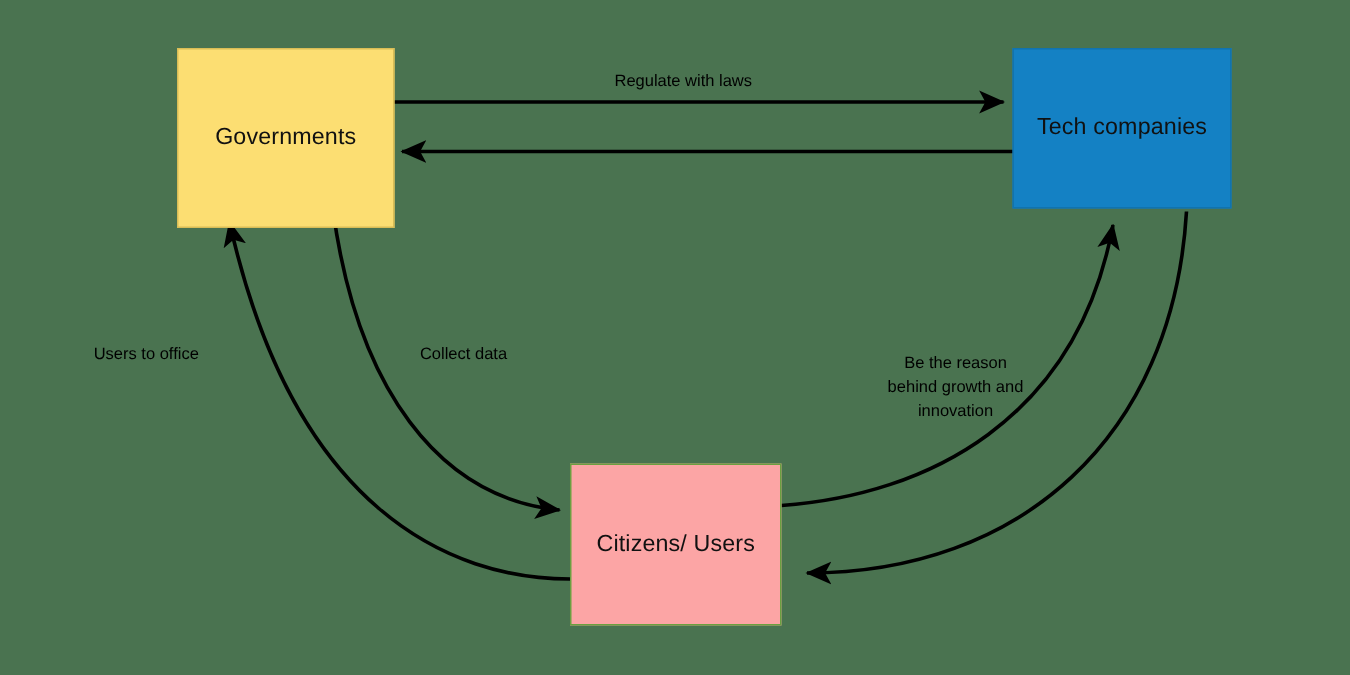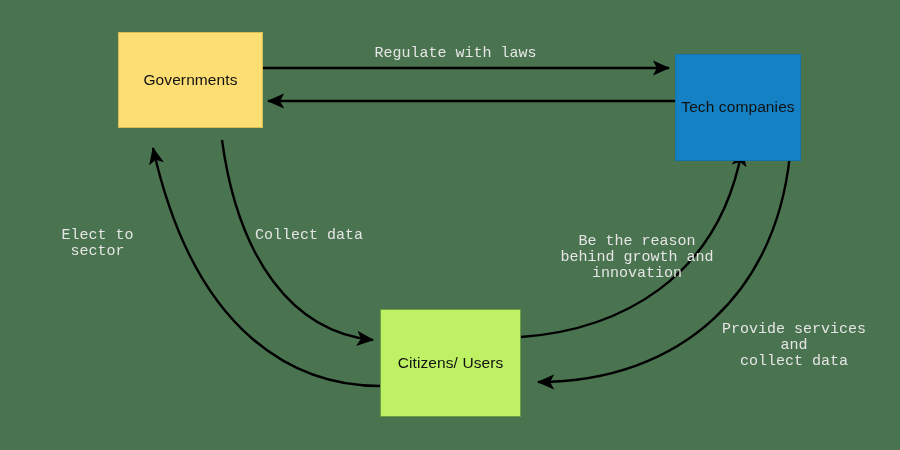--- a/index.html
+++ b/index.html
@@ -36,50 +36,48 @@
     text-align: center;
     color: #111111;
     font-size: 15.5px;
     line-height: 1.2;
     letter-spacing: 0.1px;
   }
   .node-governments {
     left: 118px;
     top: 32px;
     width: 145px;
-    height: 96px;
+    height: 120px;
     background: #fcde72;
     border: 1px solid #d9bd56;
   }
   .node-tech {
     left: 675px;
     top: 32px;
-    width: 126px;
+    width: 146px;
     height: 107px;
     background: #1481c4;
     border: 1px solid #1173ae;
-    margin-top: 22px;
   }
   .node-citizens {
     left: 380px;
     top: 309px;
     width: 141px;
     height: 108px;
-    background: #bef264;
+    background: #fca5a5;
     border: 1px solid #6ba040;
   }
   .edge-label {
     position: absolute;
-    color: #e5e5e5;
-    font-size: 15px;
+    color: #000000;
+    font-size: 11px;
     line-height: 16px;
     text-align: center;
     white-space: pre-line;
     letter-spacing: 0px;
-    font-family: Liberation Mono, monospace;
   }
   .lbl-regulate       { left: 333px; top: 46px;  width: 245px; }
   .lbl-push           { left: 333px; top: 107px; width: 245px; }
   .lbl-elect          { left: 30px;  top: 228px; width: 135px; }
   .lbl-collect        { left: 248px; top: 228px; width: 122px; }
   .lbl-bereason       { left: 557px; top: 206px; width: 160px; margin-top: 28px; }
   .lbl-provide        { left: 704px; top: 322px; width: 180px; }
 </style>
 </head>
 <body>
@@ -114,24 +112,22 @@
     <span>Tech companies</span>
   </div>
 
   <div class="node node-citizens">
     <span>Citizens/ Users</span>
   </div>
 
   <div class="edge-label lbl-regulate">Regulate with laws</div>
 
 
-  <div class="edge-label lbl-elect">Elect to sector</div>
+  <div class="edge-label lbl-elect">Users to office</div>
 
   <div class="edge-label lbl-collect">Collect data</div>
 
   <div class="edge-label lbl-bereason">Be the reason
 behind growth and
 innovation</div>
 
-  <div class="edge-label lbl-provide">Provide services and
-collect data</div>
 
 </div>
 
 </body></html>

